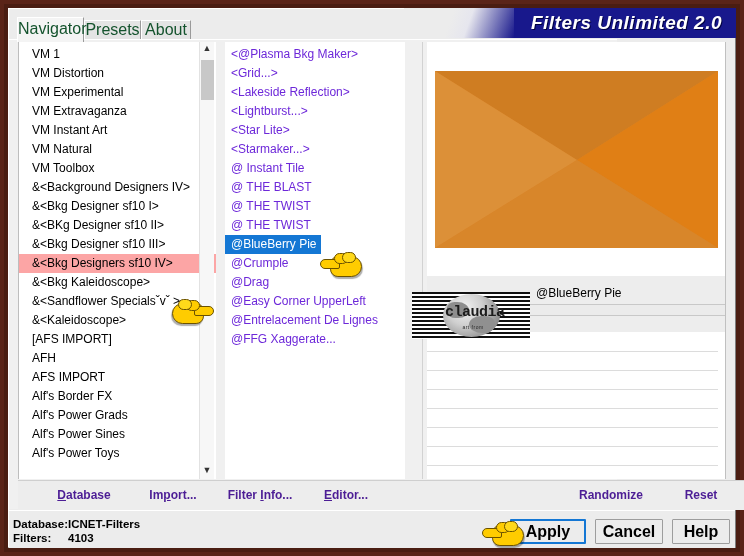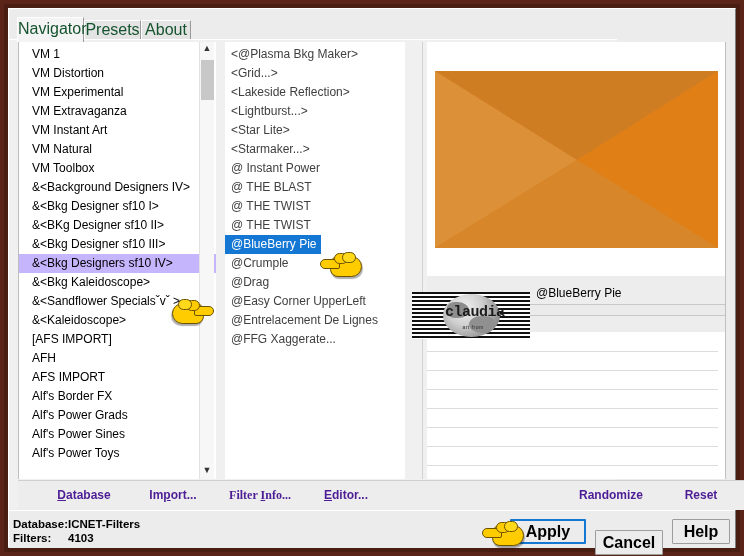--- a/index.html
+++ b/index.html
@@ -84,21 +84,21 @@
     background:#ffffff;overflow:hidden;
     border-left:1px solid #bdbdbd;
     box-sizing:border-box;
   }
   .panel-left .inner{position:absolute;left:0;top:3px;width:100%;}
   .litem{
     height:19px;line-height:19px;padding-left:13px;
     white-space:nowrap;overflow:hidden;font-size:12px;color:#000;
     cursor:default;
   }
-  .litem.sel{background:#c4b5fd;}
+  .litem.sel{background:#fca5a5;}
 
   
   .vscroll{
     position:absolute;width:15px;background:#f7f7f7;
     border-left:1px solid #e2e2e2;box-sizing:border-box;
   }
   .vs-arrow{
     position:absolute;left:0;width:14px;height:15px;
     background:#f7f7f7;text-align:center;line-height:13px;
     font-size:9px;color:#333;cursor:default;
@@ -110,21 +110,21 @@
   }
 
   
   .panel-mid{
     position:absolute;left:216px;top:2px;width:180px;height:437px;
     background:#ffffff;overflow:hidden;
   }
   .panel-mid .inner{position:absolute;left:0;top:3px;width:100%;}
   .mitem{
     height:19px;line-height:19px;padding-left:6px;
-    white-space:nowrap;overflow:hidden;font-size:12px;color:#404040;
+    white-space:nowrap;overflow:hidden;font-size:12px;color:#6d28d9;
     cursor:default;display:inline-block;
   }
   .mitem-row{height:19px;}
   .mitem.sel{background:#1477d4;color:#ffffff;padding-right:4px;}
 
   .mid-divider{
     position:absolute;left:413px;top:2px;width:1px;height:437px;
     background:#d2d2d2;
   }
 
@@ -256,20 +256,25 @@
   .hand.flip{transform:scaleX(-1);}
 </style>
 </head>
 <body>
 
 <div id="app">
 
   <div class="frame-outer"></div>
   <div class="frame-inner"></div>
 
+  <div class="titlebar">
+    <div class="bg"></div>
+    <div class="bgfade"></div>
+    <div class="title-text">Filters Unlimited 2.0</div>
+  </div>
 
   <div class="tabstrip">
     <div class="tab active" style="left:8px;width:67px;">
       <span>Navigator</span>
     </div>
     <div class="tab" style="left:75px;width:57px;">
       <span>Presets</span>
     </div>
     <div class="tab" style="left:132px;width:50px;">
       <span>About</span>
@@ -311,21 +316,21 @@
     </div>
 
     <div class="panel-mid">
       <div class="inner" id="filter-items">
           <div class="mitem-row"><div class="mitem">&lt;@Plasma Bkg Maker&gt;</div></div>
           <div class="mitem-row"><div class="mitem">&lt;Grid...&gt;</div></div>
           <div class="mitem-row"><div class="mitem">&lt;Lakeside Reflection&gt;</div></div>
           <div class="mitem-row"><div class="mitem">&lt;Lightburst...&gt;</div></div>
           <div class="mitem-row"><div class="mitem">&lt;Star Lite&gt;</div></div>
           <div class="mitem-row"><div class="mitem">&lt;Starmaker...&gt;</div></div>
-          <div class="mitem-row"><div class="mitem">@ Instant Power</div></div>
+          <div class="mitem-row"><div class="mitem">@ Instant Tile</div></div>
           <div class="mitem-row"><div class="mitem">@ THE BLAST</div></div>
           <div class="mitem-row"><div class="mitem">@ THE TWIST</div></div>
           <div class="mitem-row"><div class="mitem">@ THE TWIST</div></div>
           <div class="mitem-row"><div class="mitem sel">@BlueBerry Pie</div></div>
           <div class="mitem-row"><div class="mitem">@Crumple</div></div>
           <div class="mitem-row"><div class="mitem">@Drag</div></div>
           <div class="mitem-row"><div class="mitem">@Easy Corner UpperLeft</div></div>
           <div class="mitem-row"><div class="mitem">@Entrelacement De Lignes</div></div>
           <div class="mitem-row"><div class="mitem">@FFG Xaggerate...</div></div>
         </div>
@@ -380,40 +385,40 @@
         <div class="knuck2"></div>
     </div>
 
     <div class="btnstrip">
       <div class="flatbtn" style="left:29px;width:74px;">
         <u>D</u><span>atabase</span>
       </div>
       <div class="flatbtn" style="left:122px;width:66px;">
         Im<u>p</u><span>ort...</span>
       </div>
-      <div class="flatbtn" style="left:196px;width:92px;font-family:Liberation Serif, serif;">
+      <div class="flatbtn" style="left:196px;width:92px;">
         Filter <u>I</u><span>nfo...</span>
       </div>
       <div class="flatbtn" style="left:295px;width:66px;">
         <u>E</u><span>ditor...</span>
       </div>
       <div class="flatbtn" style="left:549px;width:88px;">Randomize</div>
       <div class="flatbtn" style="left:656px;width:54px;">Reset</div>
     </div>
 
   </div>
 
   <div class="statusbar">
     <div class="status-key" style="left:4px;top:7px;">Database:</div>
     <div class="status-val" style="left:59px;top:7px;">ICNET-Filters</div>
     <div class="status-key" style="left:4px;top:21px;">Filters:</div>
     <div class="status-val" style="left:59px;top:21px;">4103</div>
 
     <div class="dlgbtn focus" style="left:501px;top:8px;width:76px;">Apply</div>
-    <div class="dlgbtn" style="left:586px;top:8px;width:68px;margin-top:11px;">Cancel</div>
+    <div class="dlgbtn" style="left:586px;top:8px;width:68px;">Cancel</div>
     <div class="dlgbtn" style="left:663px;top:8px;width:58px;">Help</div>
 
     <div class="hand" style="left:473px;top:9px;">
       <div class="palm"></div>
         <div class="finger"></div>
       <div class="knuck1"></div>
         <div class="knuck2"></div>
     </div>
   </div>
 

